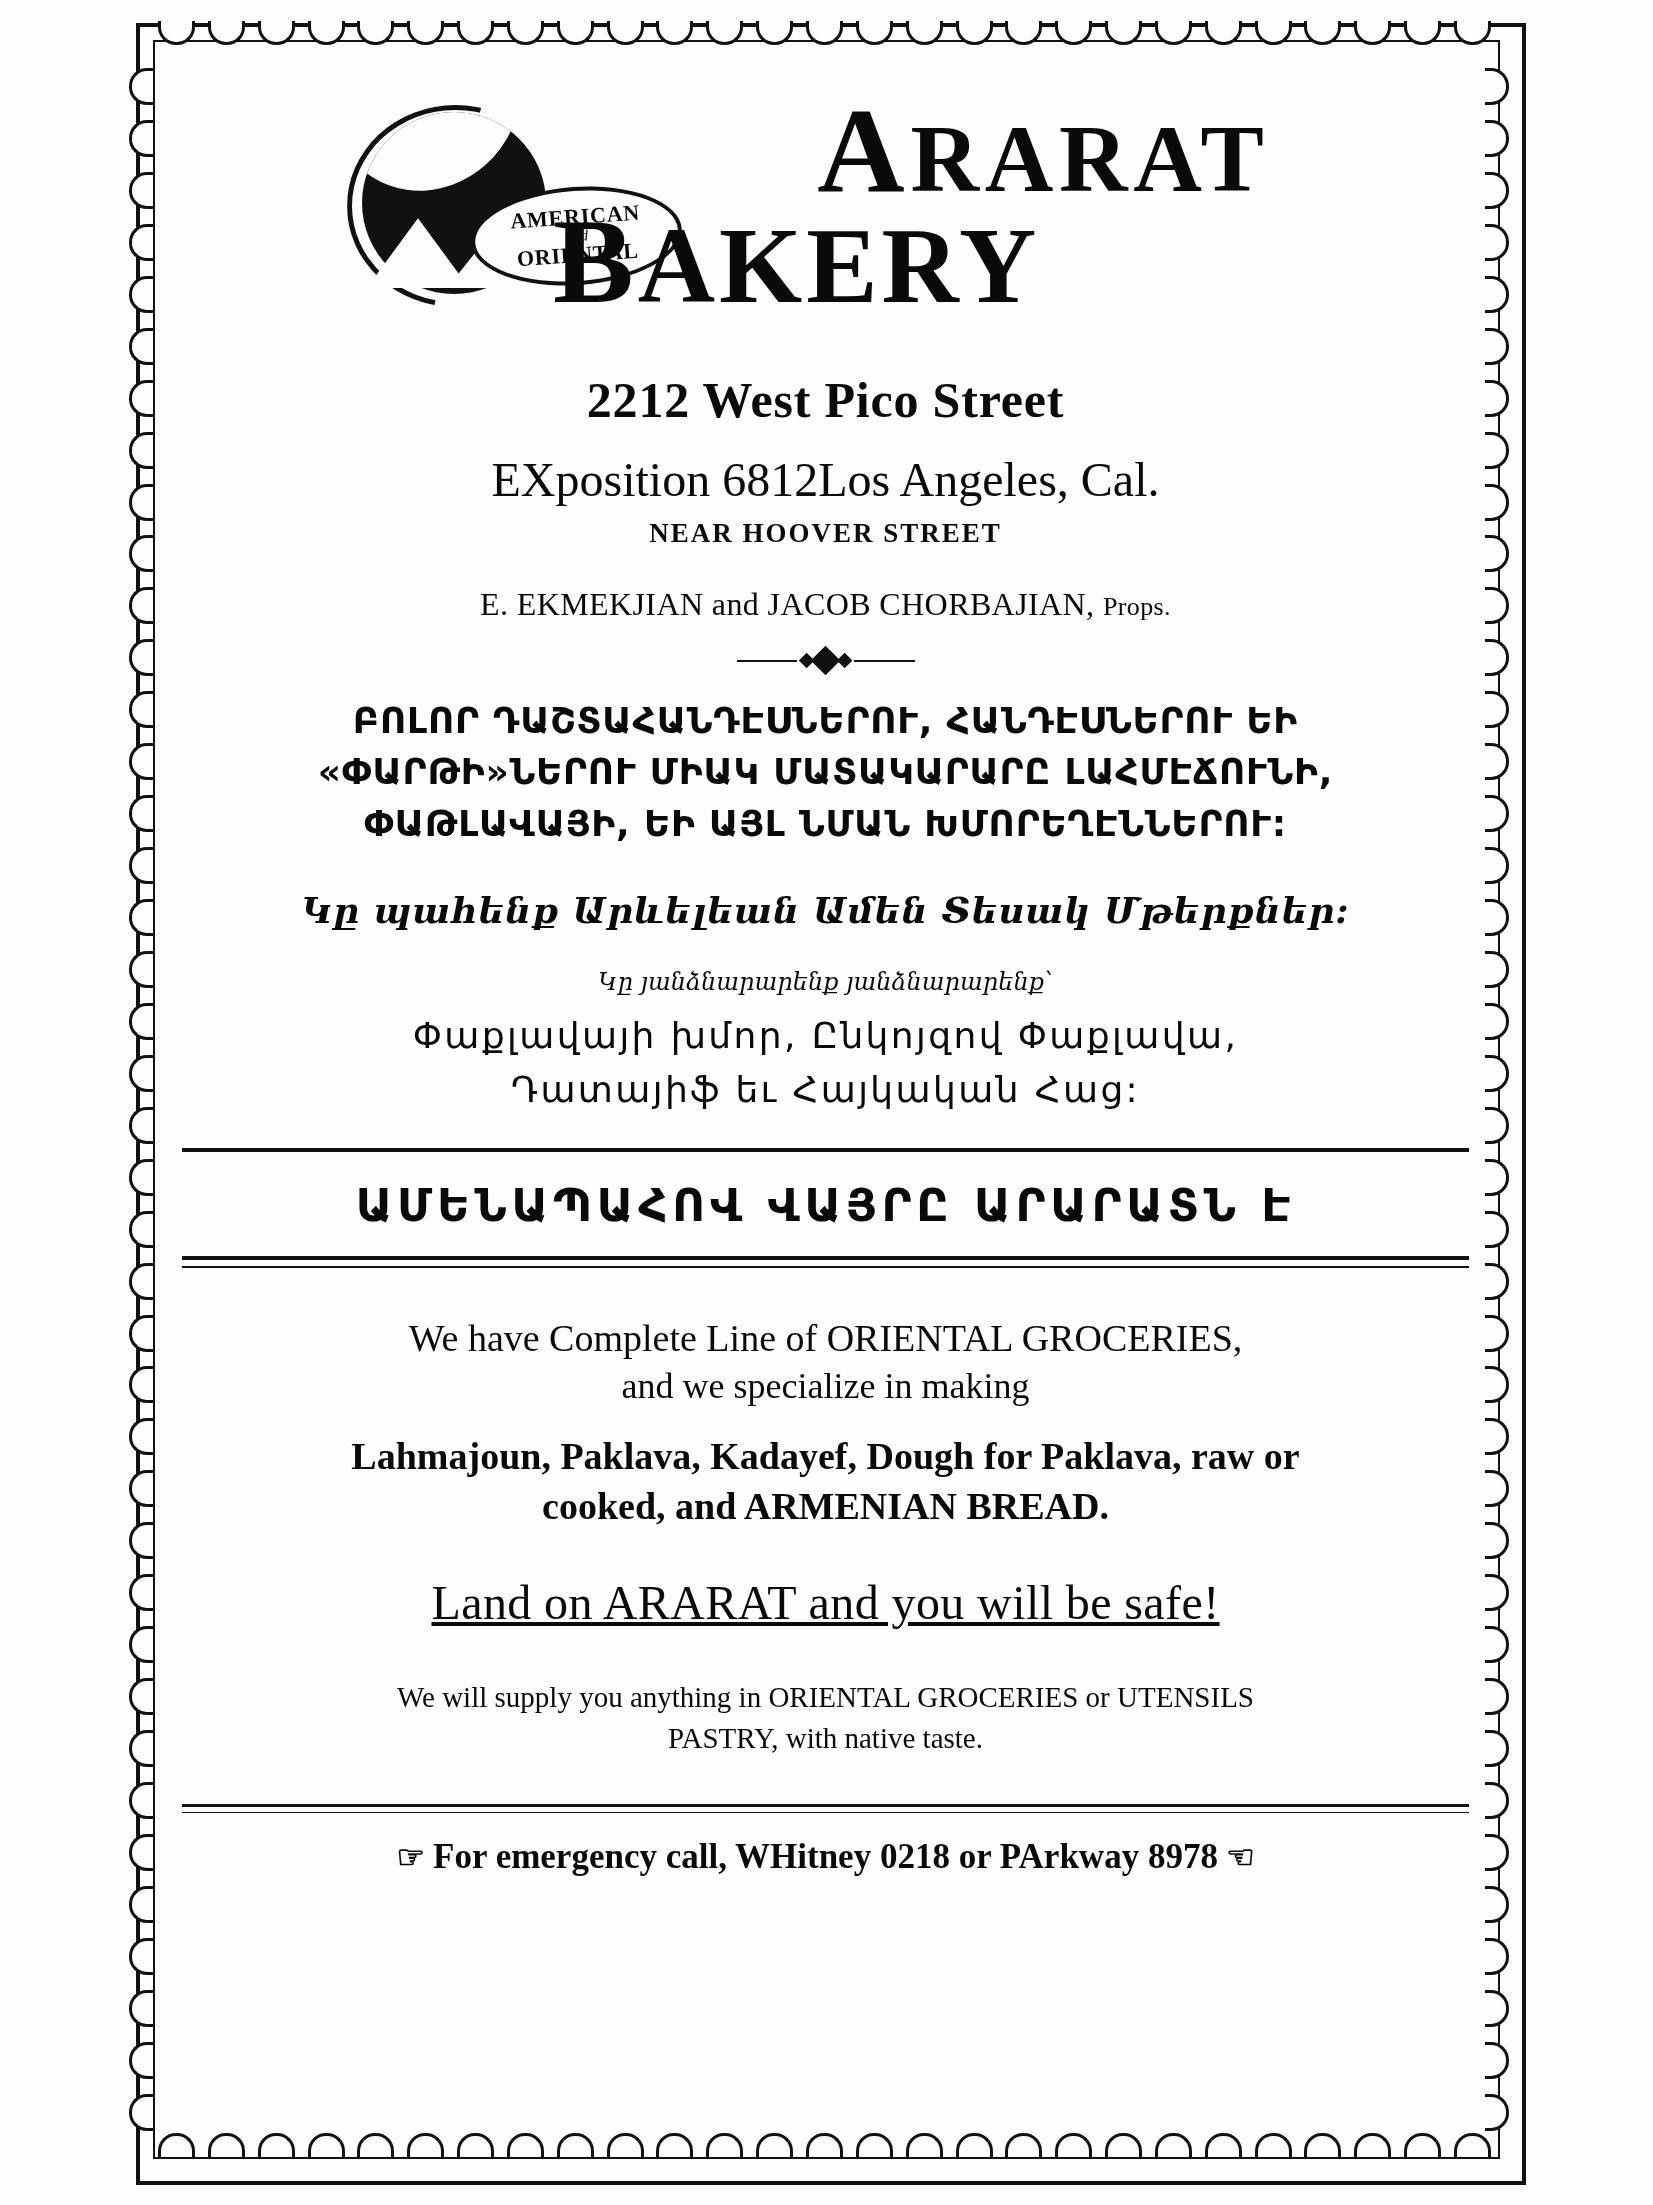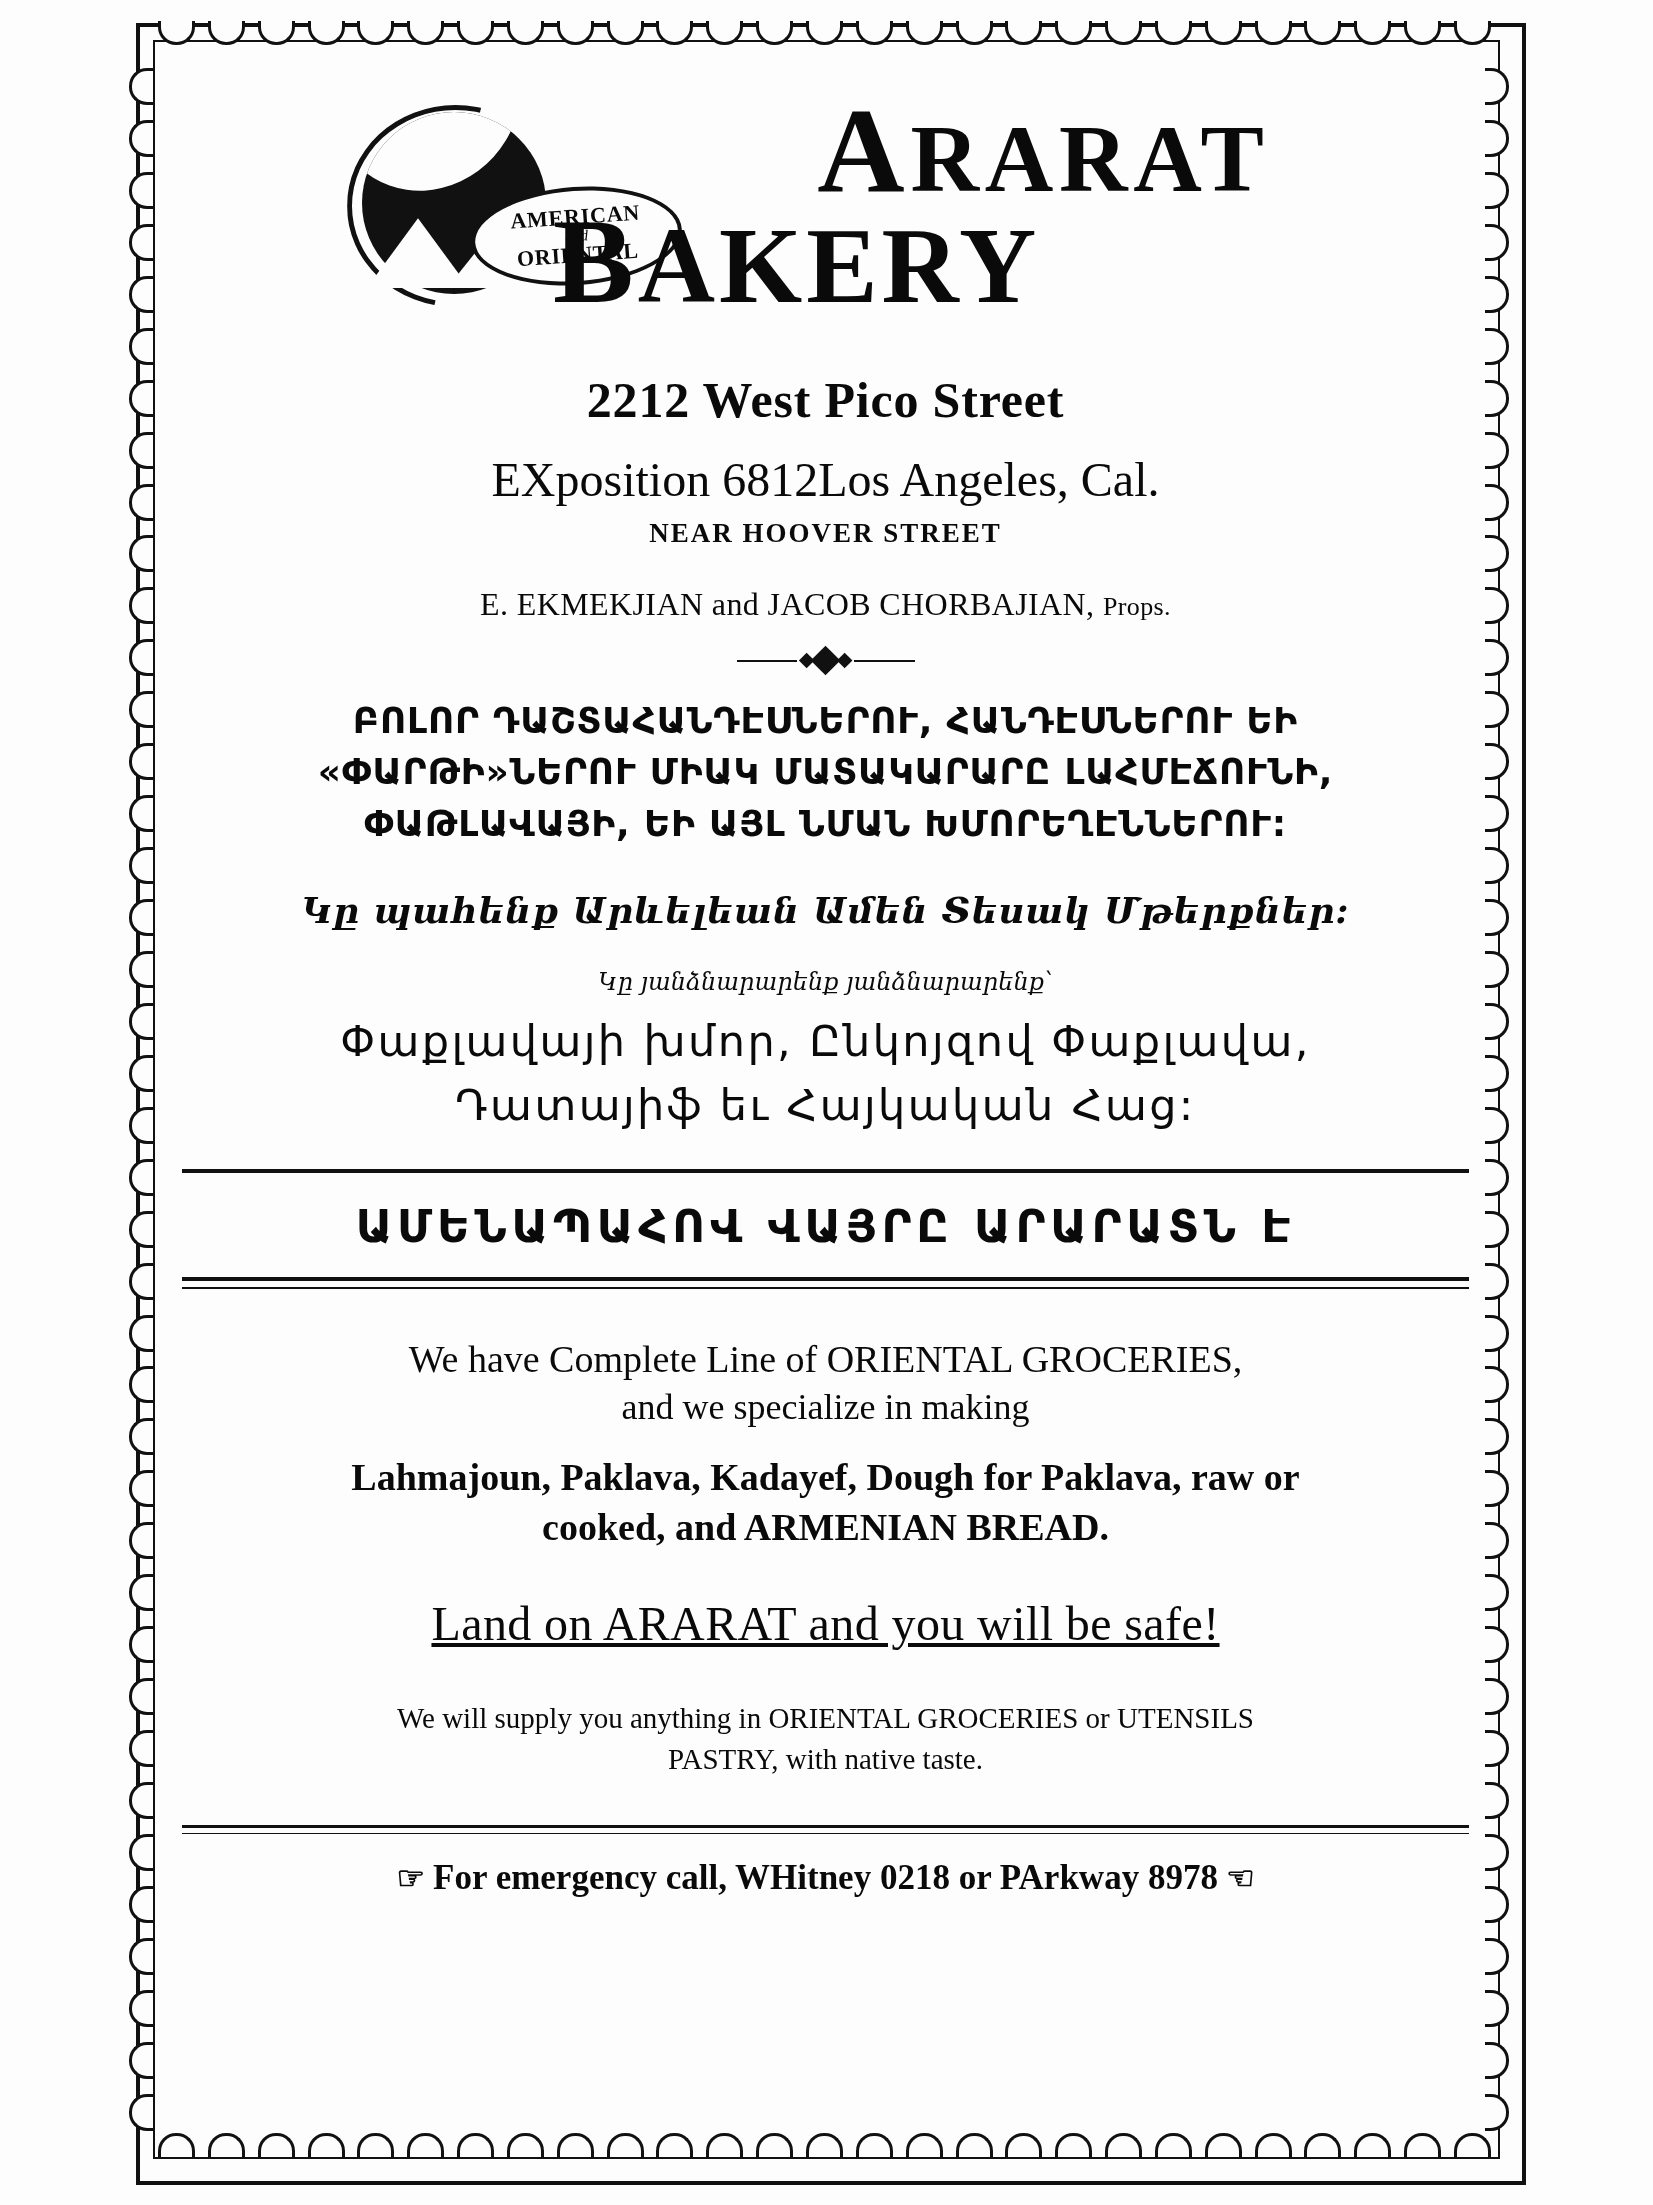--- a/index.html
+++ b/index.html
@@ -264,21 +264,21 @@
     margin-top: 40px;
   }
   .arm-line3 {
     font-family: "DejaVu Serif", serif;
     font-style: italic;
     font-size: 24px;
     margin-top: 37px;
   }
   .arm-line4 {
     font-family: "DejaVu Sans", sans-serif;
-    font-size: 43px;
+    font-size: 36px;
     line-height: 1.5;
     letter-spacing: 2.4px;
     margin-top: 13px;
   }
 
   .rule-double {
     margin: 31px 8px 0;
     border-top: 4px solid #111;
   }
   .rule-double.after { margin-top: 21px; }

